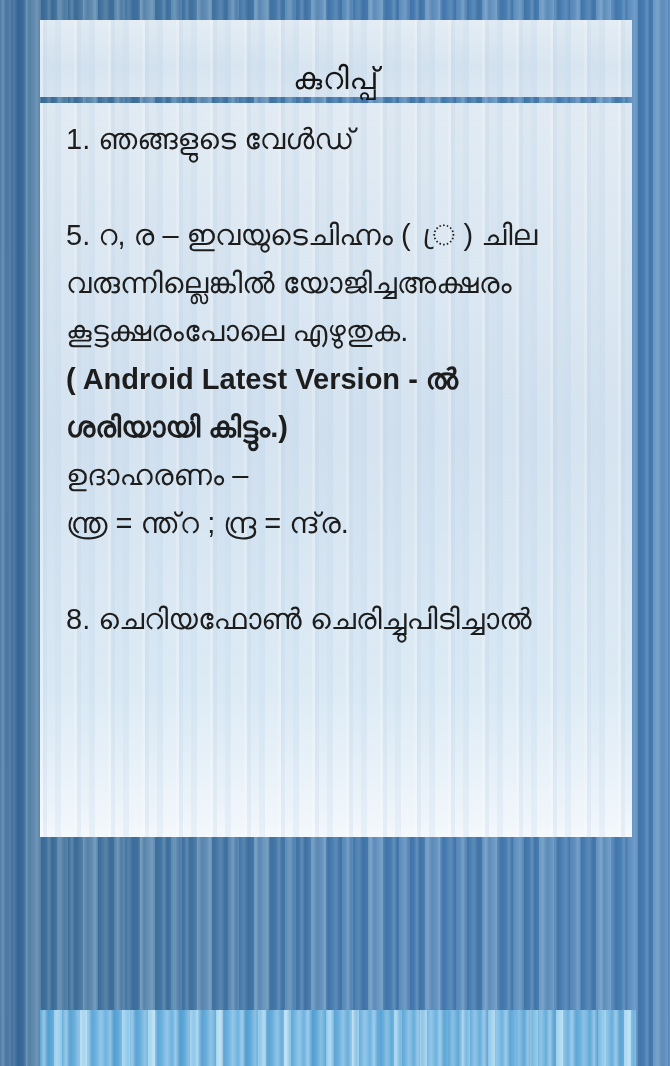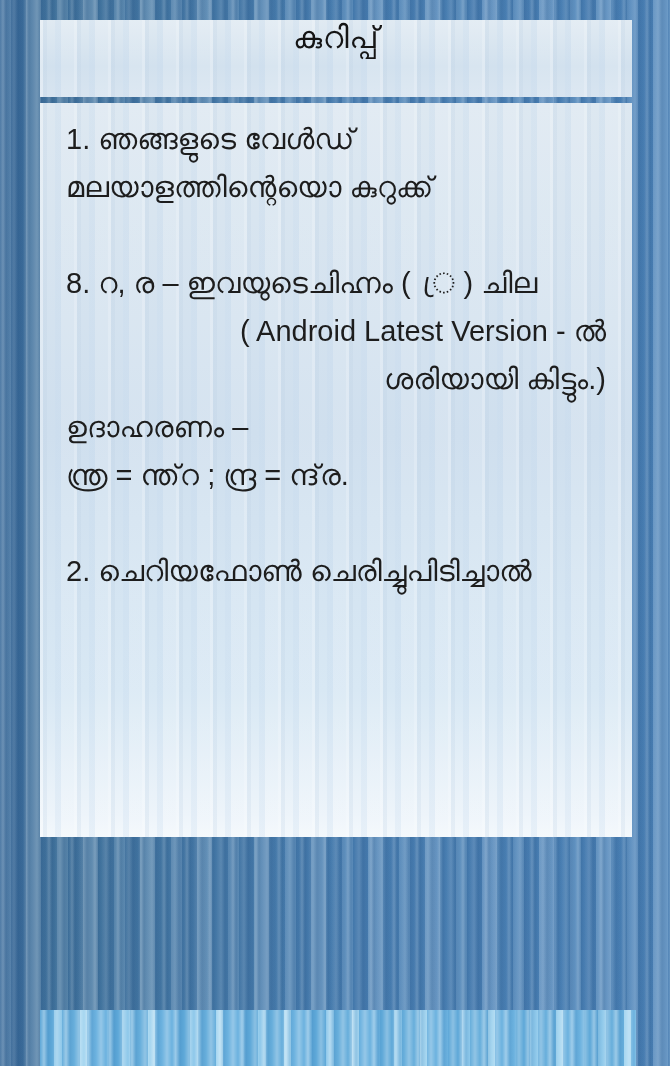--- a/index.html
+++ b/index.html
@@ -61,21 +61,21 @@
     height: 77px;
     background-image:
       repeating-linear-gradient(90deg,
         rgba(255,255,255,0.30) 0px, rgba(255,255,255,0.30) 3px,
         rgba(186,206,226,0.22) 3px, rgba(186,206,226,0.22) 7px,
         rgba(255,255,255,0.00) 7px, rgba(255,255,255,0.00) 15px,
         rgba(198,218,238,0.26) 15px, rgba(198,218,238,0.26) 21px,
         rgba(255,255,255,0.14) 21px, rgba(255,255,255,0.14) 34px),
       linear-gradient(180deg, #e0eaf2 0%, #d2e1ee 60%, #d7e4f0 100%);
     display: flex;
-    align-items: flex-start;
+    align-items: flex-end;
     justify-content: center;
   }
 
   .page-title {
     font-size: 31px;
     color: #151515;
     letter-spacing: 0.5px;
   }
 
   .content-panel {
@@ -87,44 +87,45 @@
     padding: 12px 26px 0 26px;
     font-size: 29px;
     line-height: 48px;
     color: #1d1d1d;
   }
 
   .para { margin: 0 0 48px 0; }
   .para:last-child { margin-bottom: 0; }
 
   .line { white-space: nowrap; }
-  .line.center { text-align: right; white-space: normal; }
+  .line.center { text-align: left; white-space: normal; font-weight: bold; }
 
   .latin { font-family: "Liberation Sans", sans-serif; }
   .italic { font-style: italic; }
 </style>
 </head>
 <body>
 
 <div class="bottom-band"></div>
 
 <div class="panel header-panel">
   <div class="page-title">കുറിപ്പ്</div>
 </div>
 
 <div class="panel content-panel">
   <div class="note-body">
       <div class="para">
         <div class="line"><span>1. ഞങ്ങളുടെ വേൾഡ്</span></div>
-        <div class="line"><span>മലയാളത്തിന്റെയൊ കുറുക്ക്</span></div>
       </div>
       <div class="para">
-        <div class="line"><span>8. റ, ര – ഇവയുടെചിഹ്നം ( ്ര ) ചില</span></div>
+        <div class="line"><span>5. റ, ര – ഇവയുടെചിഹ്നം ( ്ര ) ചില</span></div>
+        <div class="line"><span>വരുന്നില്ലെങ്കിൽ യോജിച്ചഅക്ഷരം</span></div>
+        <div class="line"><span>കൂട്ടക്ഷരംപോലെ എഴുതുക.</span></div>
         <div class="line center"><span>( </span><span class="latin">Android Latest Version</span><span> - ൽ</span></div>
         <div class="line center"><span>ശരിയായി കിട്ടും.)</span></div>
         <div class="line"><span>ഉദാഹരണം –</span></div>
         <div class="line"><span>ന്ത്ര = ന്ത്‌റ ; ന്ദ്ര = ന്ദ്‌ര.</span></div>
       </div>
       <div class="para">
-        <div class="line"><span>2. ചെറിയഫോൺ ചെരിച്ചുപിടിച്ചാൽ</span></div>
+        <div class="line"><span>8. ചെറിയഫോൺ ചെരിച്ചുപിടിച്ചാൽ</span></div>
       </div>
     </div>
 </div>
 
 </body></html>

